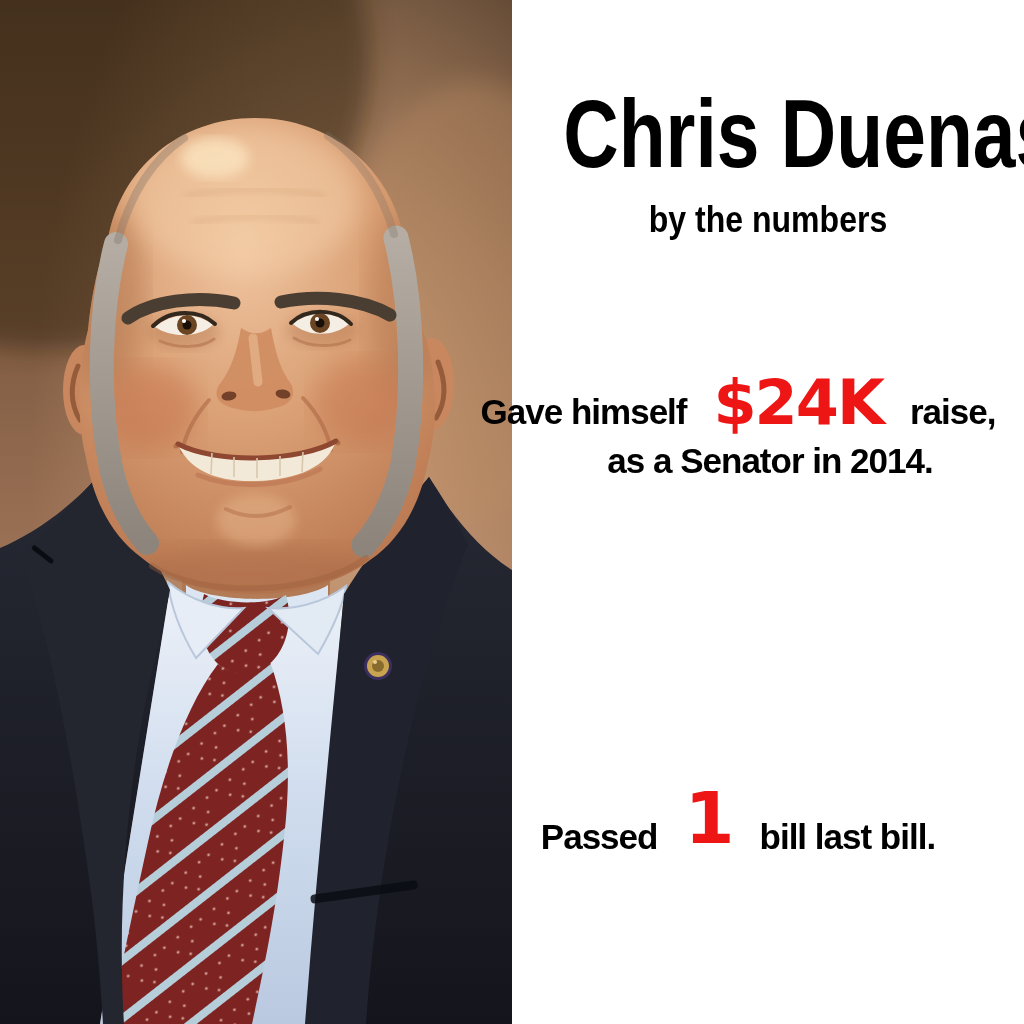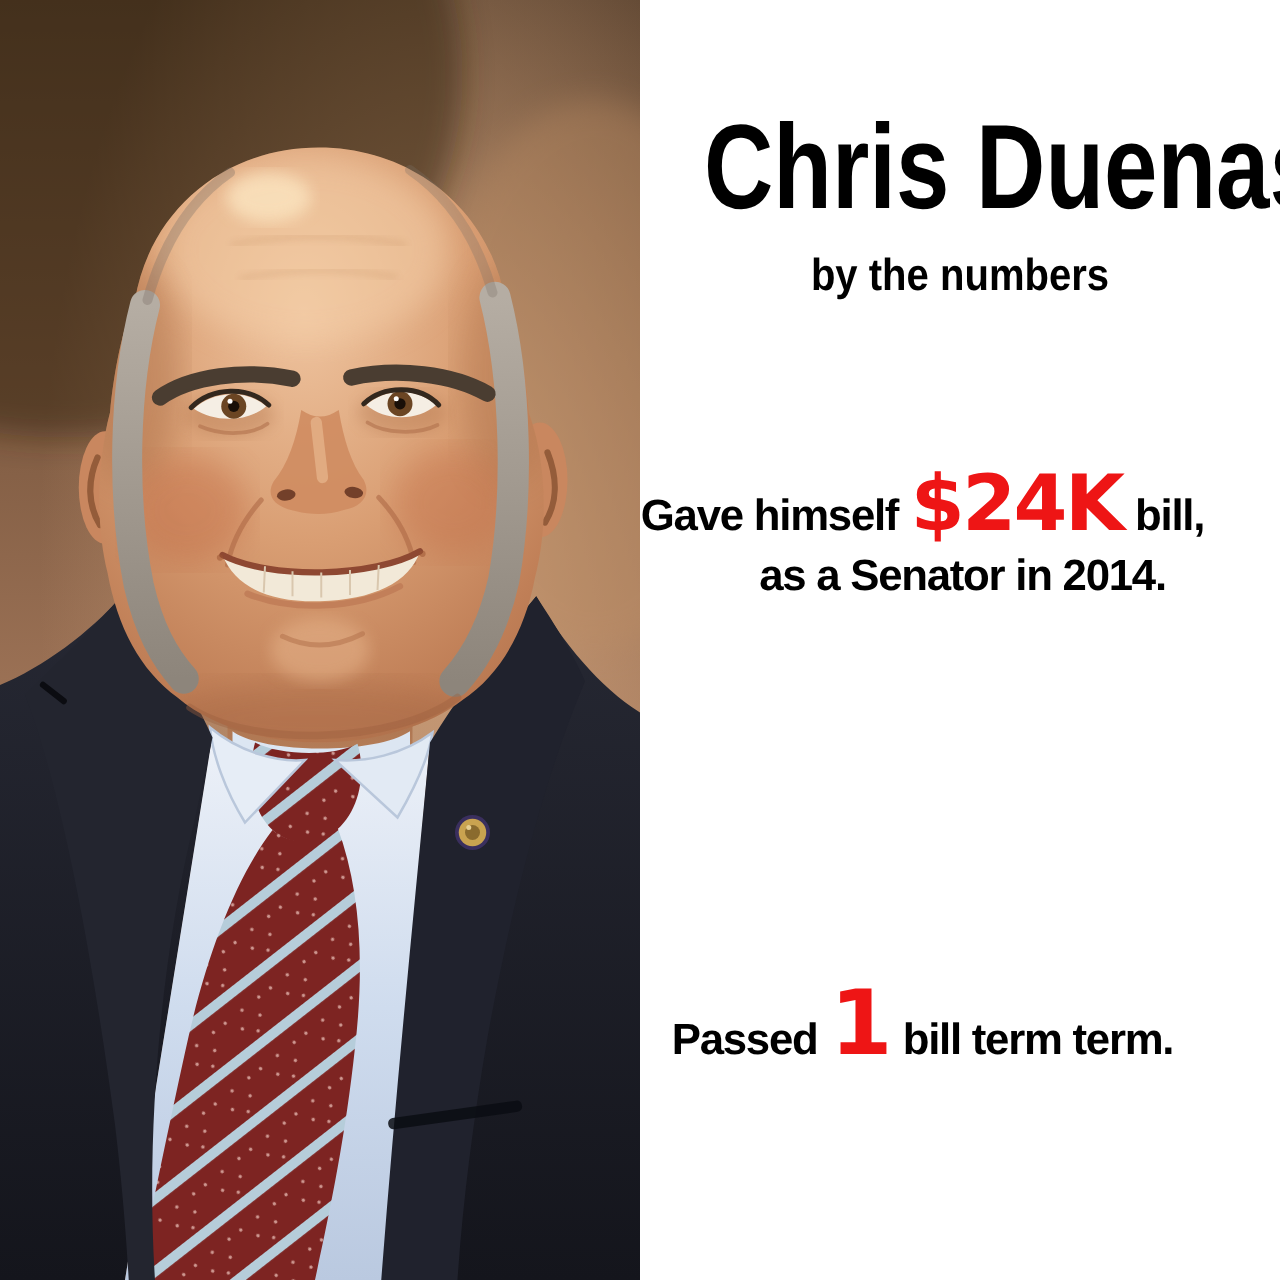--- a/index.html
+++ b/index.html
@@ -31,32 +31,32 @@
     display: flex; justify-content: center; align-items: baseline;
     white-space: nowrap;
   }
   .stat-line .b {
     font-size: 35px; line-height: 1; font-weight: bold;
     color: #000000; letter-spacing: -1px;
   }
   .stat-line .hl {
     font-family: "DejaVu Sans", sans-serif;
     font-weight: bold; color: #ee1515; line-height: 1;
-    letter-spacing: -2px; margin: 0 10px;
+    letter-spacing: -2px; margin: 0 27px;
   }
   .stat-line2 {
     position: absolute; left: 0; width: 516px; text-align: center;
     font-size: 35px; line-height: 1; font-weight: bold;
     color: #000000; letter-spacing: -1px; white-space: nowrap;
   }
   .s1  { top: 372px; }  .s1 .hl { font-size: 62px; }
   .s1b { top: 443px; }
   .s2  { top: 575px; }  .s2 .hl { font-size: 68px; }
   .s2b { top: 647px; }
-  .s3  { top: 782px; }  .s3 .hl { font-size: 72px; }
+  .s3  { top: 782px; align-items: flex-end; }  .s3 .hl { font-size: 72px; }
 </style>
 </head>
 <body>
 
 <div class="poster">
 
   <div class="photo">
     <svg width="512" height="1024" viewBox="0 0 512 1024" xmlns="http://www.w3.org/2000/svg">
       <defs>
         <linearGradient id="bgG" x1="0" y1="0" x2="0" y2="1">
@@ -212,25 +212,25 @@
     </svg>
   </div>
 
   <div class="panel">
     <h1 class="title">Chris Duenas</h1>
     <div class="subtitle">by the numbers</div>
 
     <div class="stat-line s1">
       <span class="b">Gave himself</span>
       <span class="hl">$24K</span>
-      <span class="b">bill,</span>
+      <span class="b">raise,</span>
     </div>
     <div class="stat-line2 s1b">as a Senator in 2014.</div>
 
 
     <div class="stat-line s3">
       <span class="b">Passed</span>
       <span class="hl">1</span>
-      <span class="b">bill term term.</span>
+      <span class="b">bill last bill.</span>
     </div>
   </div>
 
 </div>
 
 </body></html>

